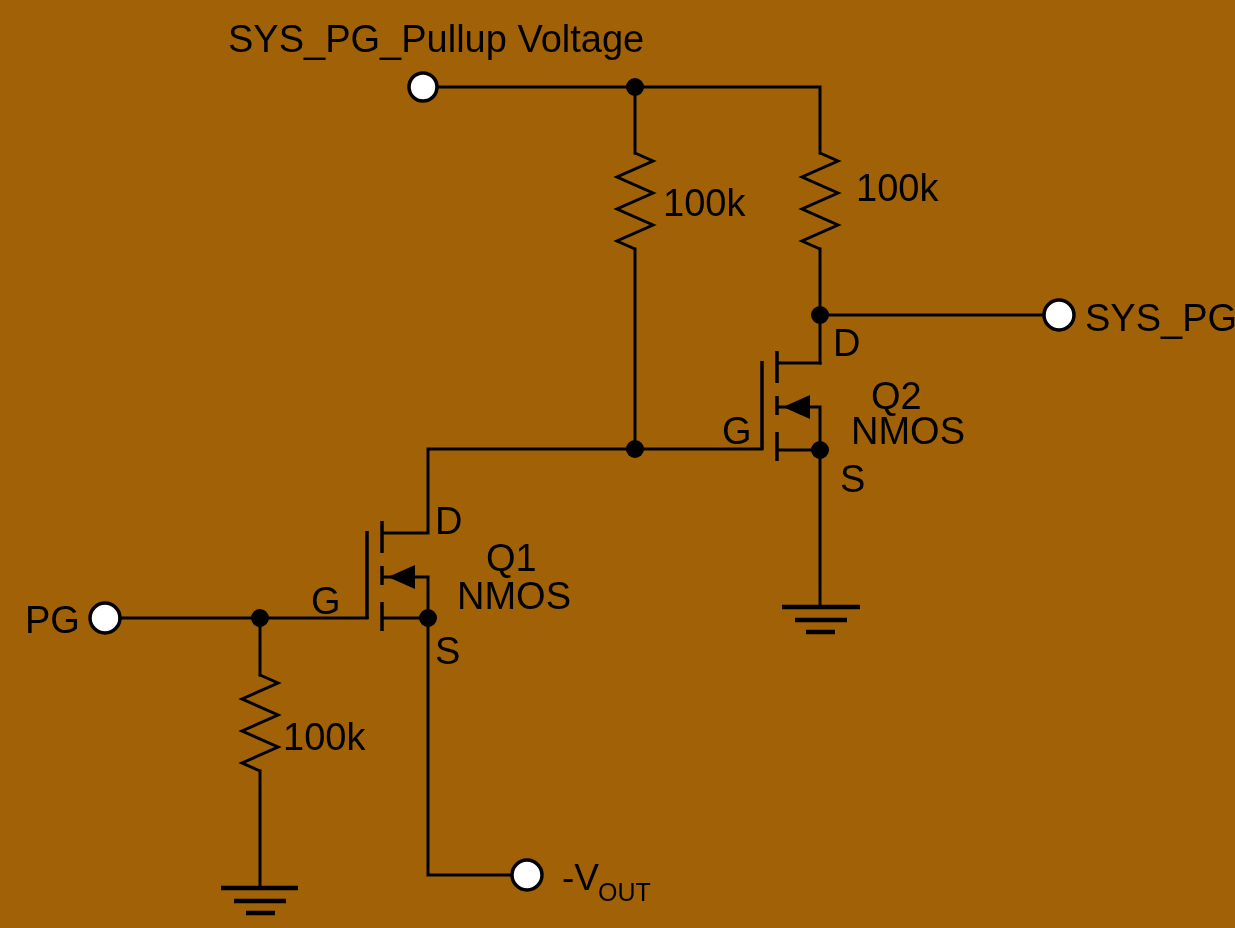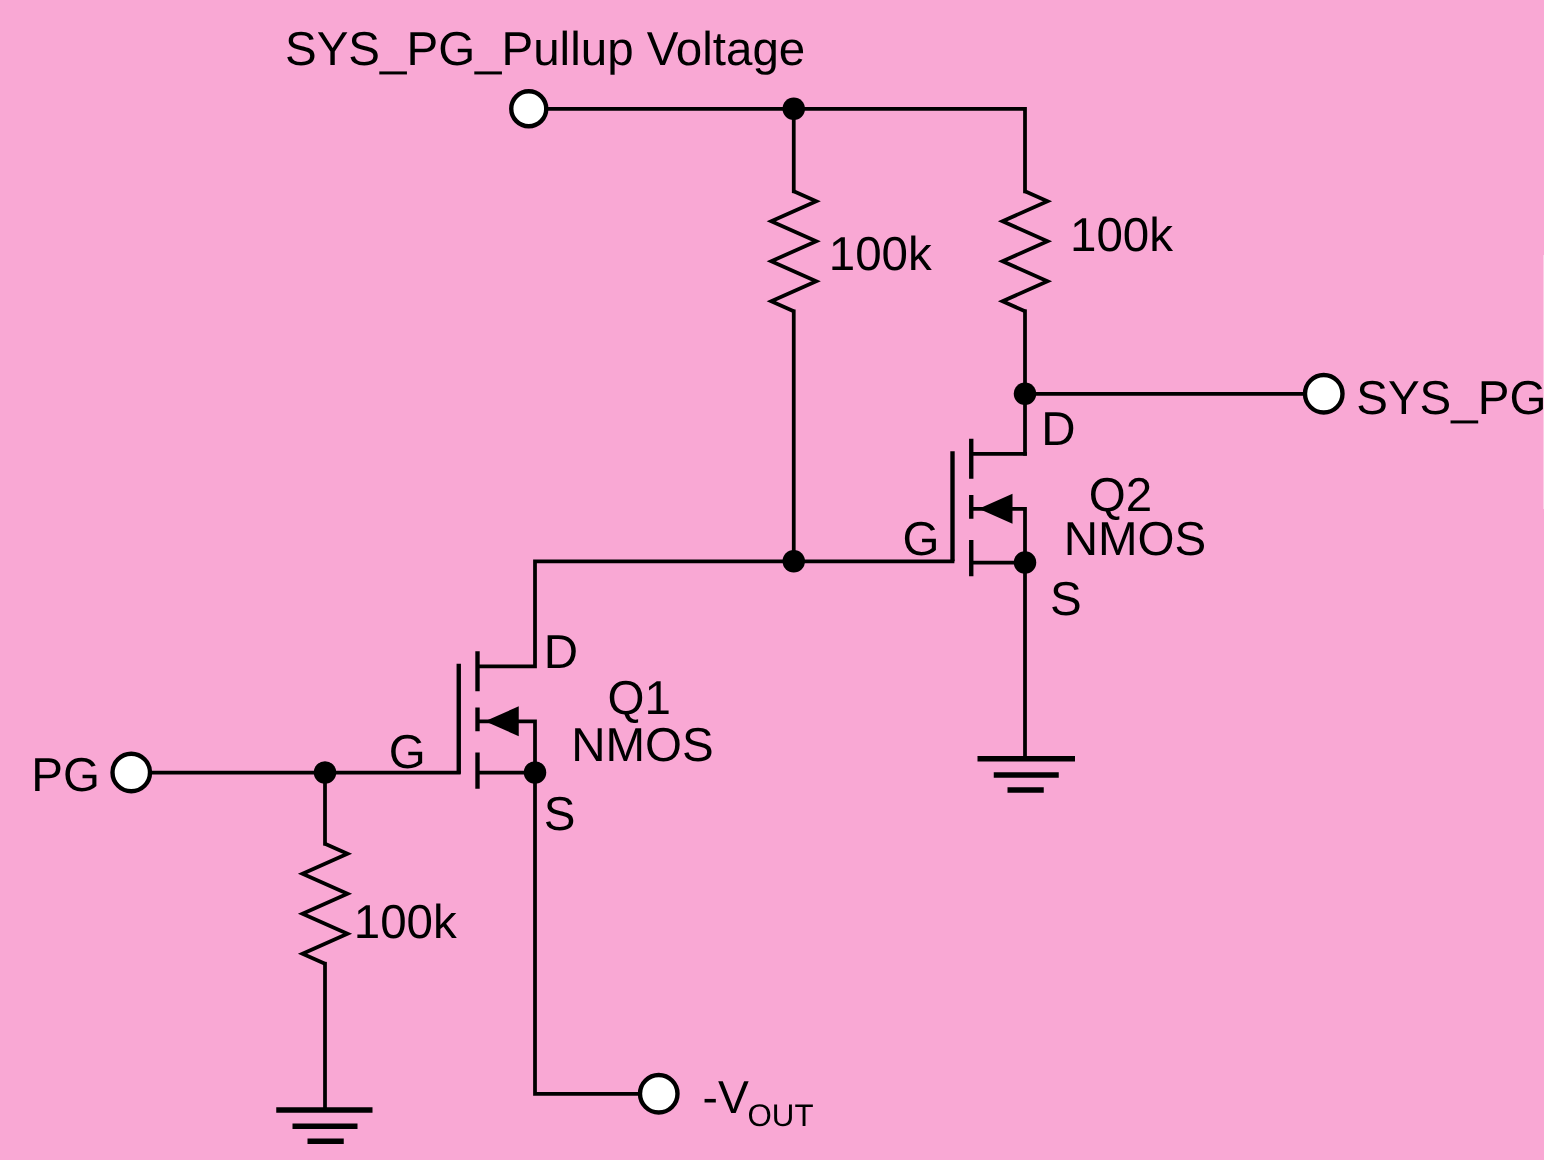--- a/index.html
+++ b/index.html
@@ -4,21 +4,21 @@
 <style>
   html, body {
     margin: 0;
     padding: 0;
     background: #ffffff;
   }
   .stage {
     position: relative;
     width: 1235px;
     height: 928px;
-    background: #f9a8d4;
+    background: #a16207;
     overflow: hidden;
   }
   svg text {
     font-family: "Liberation Sans", sans-serif;
     fill: #000000;
   }
   .lbl   { font-size: 38px; }
   .lbl-v { font-size: 37px; }
   .lbl-sub { font-size: 25px; }
   .wire {

